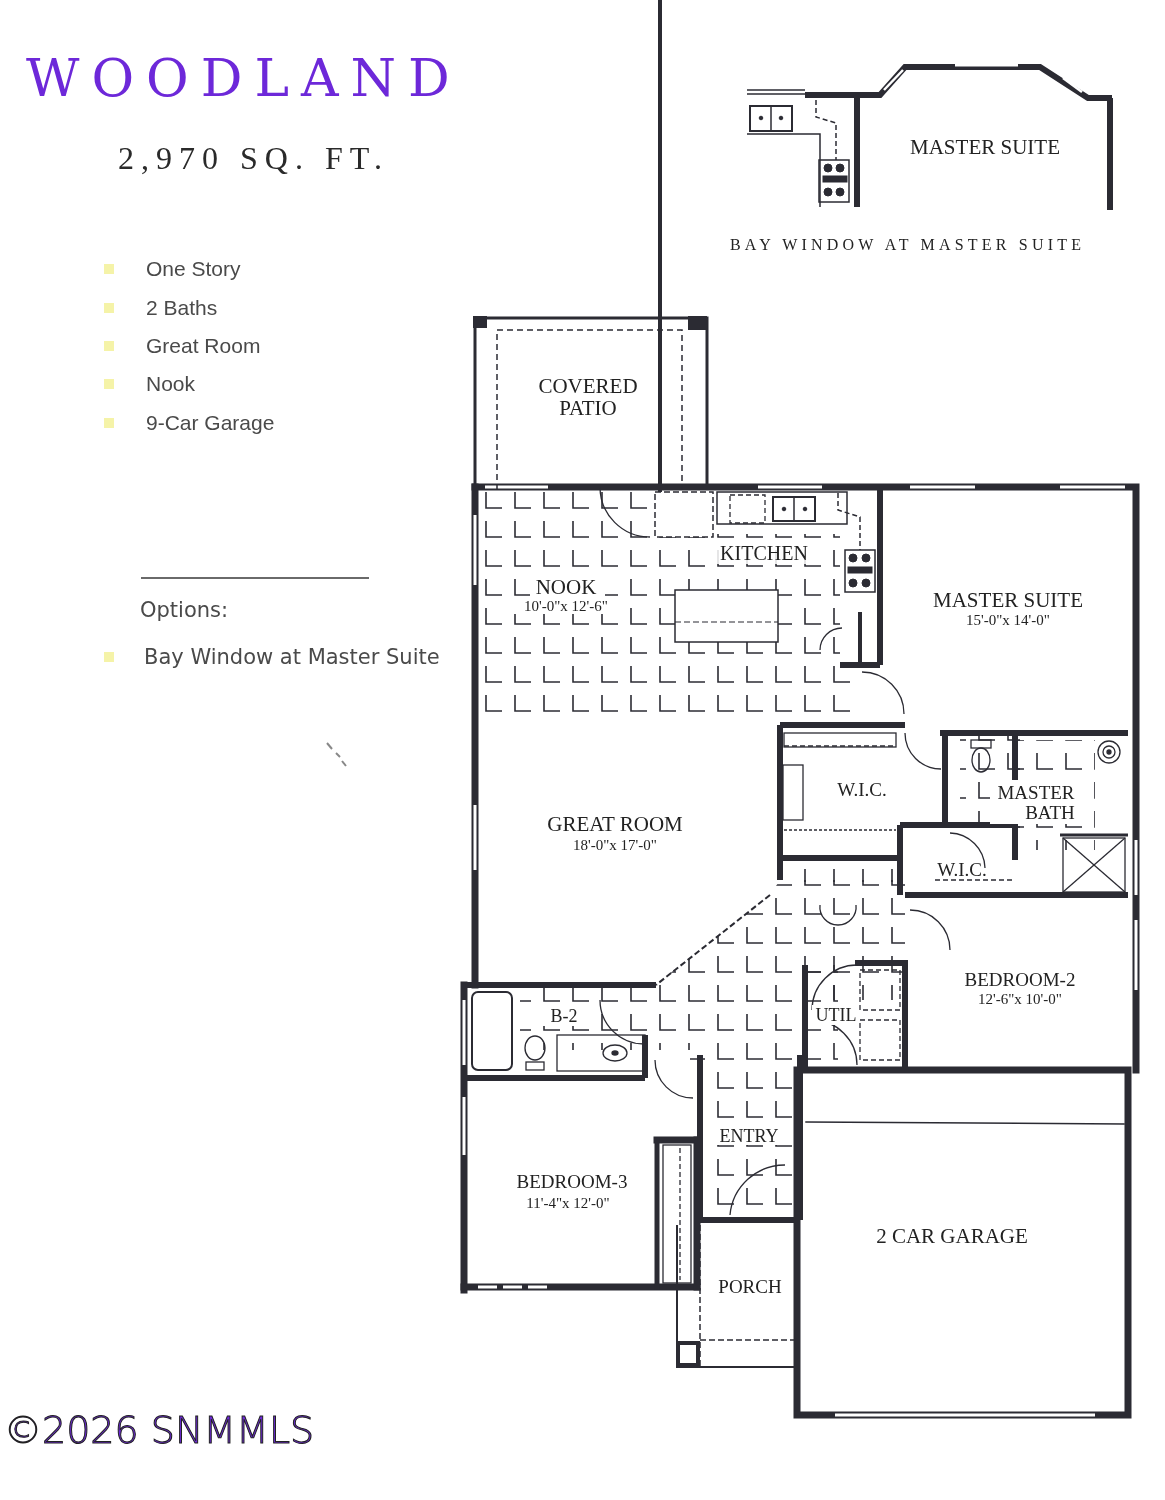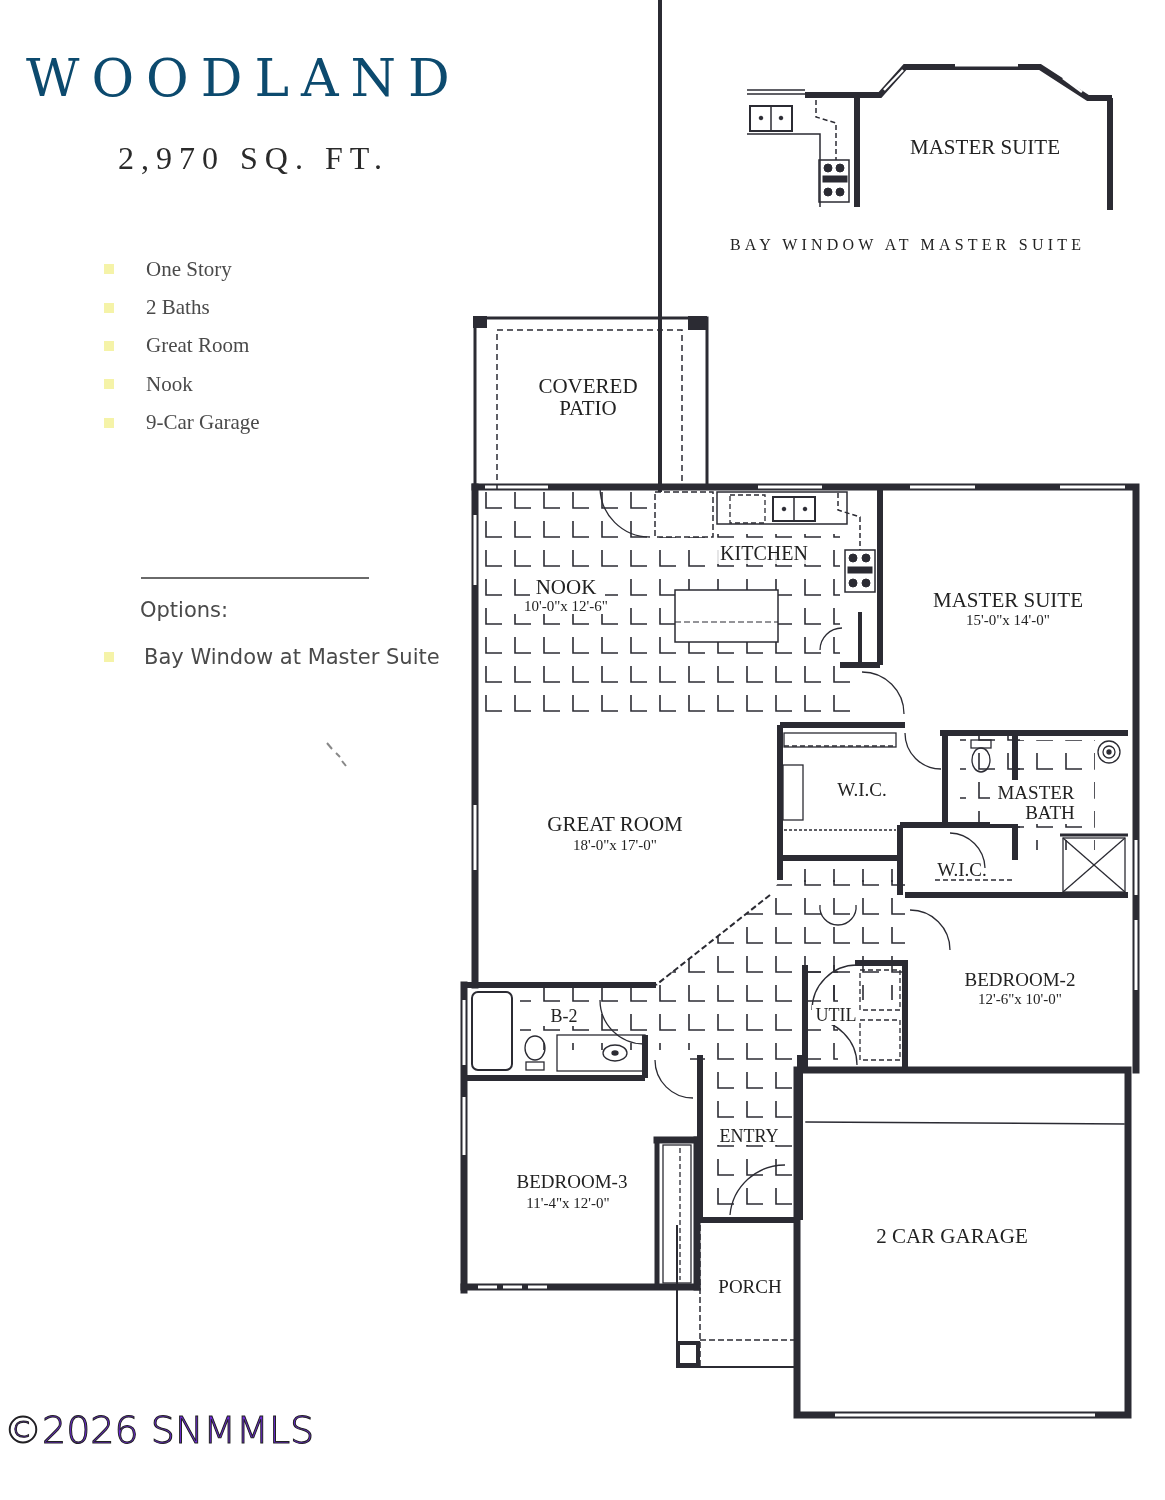--- a/index.html
+++ b/index.html
@@ -1,19 +1,19 @@
 <!DOCTYPE html>
 <html><head>
 <meta charset="utf-8">
 <style>
   html, body { margin: 0; padding: 0; background: #ffffff; }
   body { width: 1165px; height: 1500px; position: relative; overflow: hidden; }
-  .title { position: absolute; left: 26px; top: 52px; font-family: "DejaVu Serif", serif; color: #0c4a6e; font-size: 52px; letter-spacing: 12px; font-weight: normal; font-variant: small-caps; line-height: 1; }
+  .title { position: absolute; left: 26px; top: 52px; font-family: "DejaVu Serif", serif; color: #6d28d9; font-size: 52px; letter-spacing: 12px; font-weight: normal; font-variant: small-caps; line-height: 1; }
   .sqft { position: absolute; left: 118px; top: 142px; font-family: "Liberation Serif", serif; color: #2a2a2a; font-size: 32px; letter-spacing: 7px; line-height: 1; }
-  .features { position: absolute; left: 100px; top: 250px; font-family: Liberation Serif, serif; color: #4a4a4a; font-size: 21px; margin: 0; padding: 0; list-style: none; }
+  .features { position: absolute; left: 100px; top: 250px; font-family: Liberation Sans, sans-serif; color: #4a4a4a; font-size: 21px; margin: 0; padding: 0; list-style: none; }
   .features li { height: 38.4px; display: flex; align-items: center; }
   .bullet { display: inline-block; width: 10px; height: 10px; background: #f5f3a8; margin-right: 32px; margin-left: 4px; }
   .divider { position: absolute; left: 141px; top: 577px; width: 228px; height: 2px; background: #6a6a6a; }
   .options-label { position: absolute; left: 140px; top: 598px; font-family: "DejaVu Sans", sans-serif; color: #4a4a4a; font-size: 21px; }
   .options { position: absolute; left: 100px; top: 640px; font-family: "DejaVu Sans", sans-serif; color: #4a4a4a; font-size: 21px; margin: 0; padding: 0; list-style: none; }
   .options li { height: 34px; display: flex; align-items: center; }
   .options .bullet { margin-right: 30px; }
   .bay-caption { position: absolute; left: 730px; top: 236px; font-family: "Liberation Serif", serif; font-size: 16px; letter-spacing: 4.2px; color: #222; }
   .copyright { position: absolute; left: 4px; top: 1408px; font-family: "DejaVu Sans", sans-serif; font-size: 38px; color: #6d28d9; -webkit-text-stroke: 1px #222; letter-spacing: 0px; font-weight: 200; }
   svg { position: absolute; left: 0; top: 0; }

